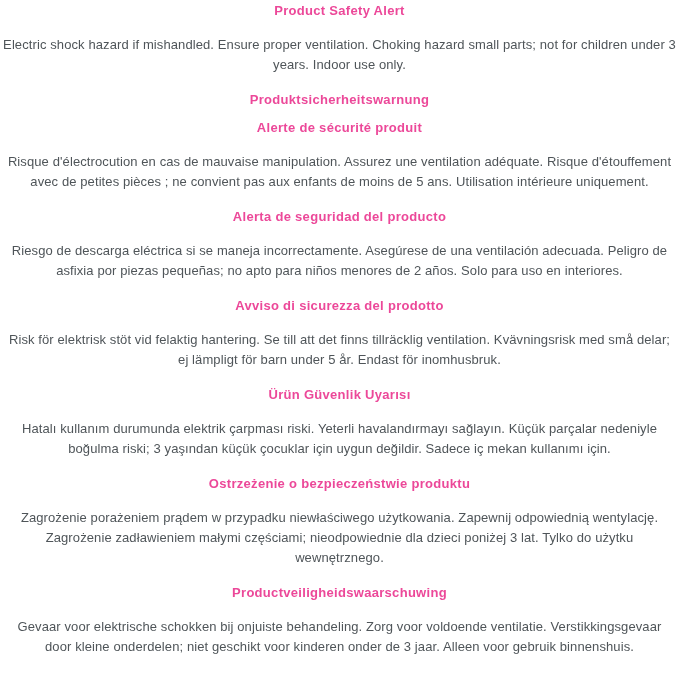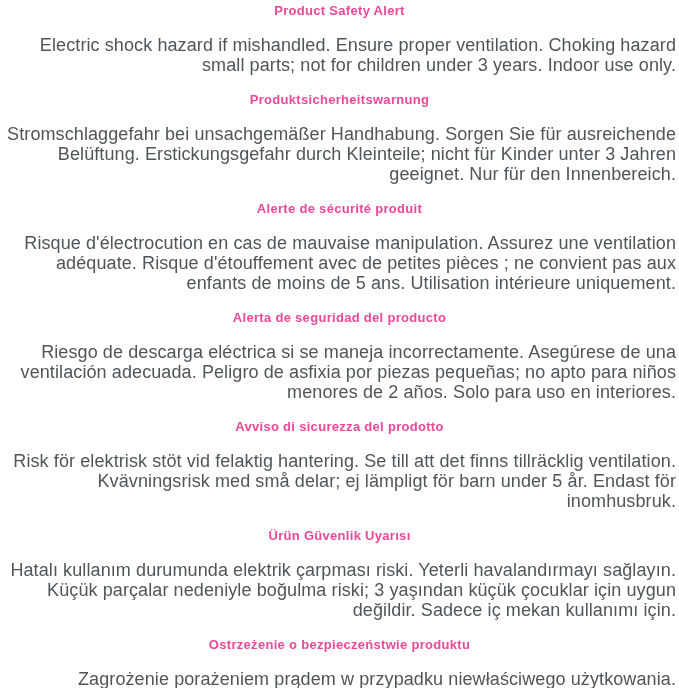--- a/index.html
+++ b/index.html
@@ -26,41 +26,40 @@
     font-size: 13px;
     font-weight: 700;
     line-height: 17px;
     letter-spacing: 0.3px;
     text-align: center;
     color: #ec4899;
   }
   .alert-body {
     margin: 16px auto;
     max-width: 673px;
-    font-size: 18px;
+    font-size: 13px;
     font-weight: 400;
     line-height: 20px;
     letter-spacing: 0.1px;
-    text-align: right;
+    text-align: center;
     color: #4f5559;
   }
 </style>
 </head>
 <body>
 
 <div class="page">
 
   <section class="alert-section">
     <h2 class="alert-heading">Product Safety Alert</h2>
     <p class="alert-body">Electric shock hazard if mishandled. Ensure proper ventilation. Choking hazard small parts; not for children under 3 years. Indoor use only.</p>
   </section>
 
   <section class="alert-section">
     <h2 class="alert-heading">Produktsicherheitswarnung</h2>
-    <p class="alert-body">Stromschlaggefahr bei unsachgemäßer Handhabung. Sorgen Sie für ausreichende Belüftung. Erstickungsgefahr durch Kleinteile; nicht für Kinder unter 3 Jahren geeignet. Nur für den Innenbereich.</p>
   </section>
 
   <section class="alert-section">
     <h2 class="alert-heading">Alerte de sécurité produit</h2>
     <p class="alert-body">Risque d'électrocution en cas de mauvaise manipulation. Assurez une ventilation adéquate. Risque d'étouffement avec de petites pièces ; ne convient pas aux enfants de moins de 5 ans. Utilisation intérieure uniquement.</p>
   </section>
 
   <section class="alert-section">
     <h2 class="alert-heading">Alerta de seguridad del producto</h2>
     <p class="alert-body">Riesgo de descarga eléctrica si se maneja incorrectamente. Asegúrese de una ventilación adecuada. Peligro de asfixia por piezas pequeñas; no apto para niños menores de 2 años. Solo para uso en interiores.</p>

